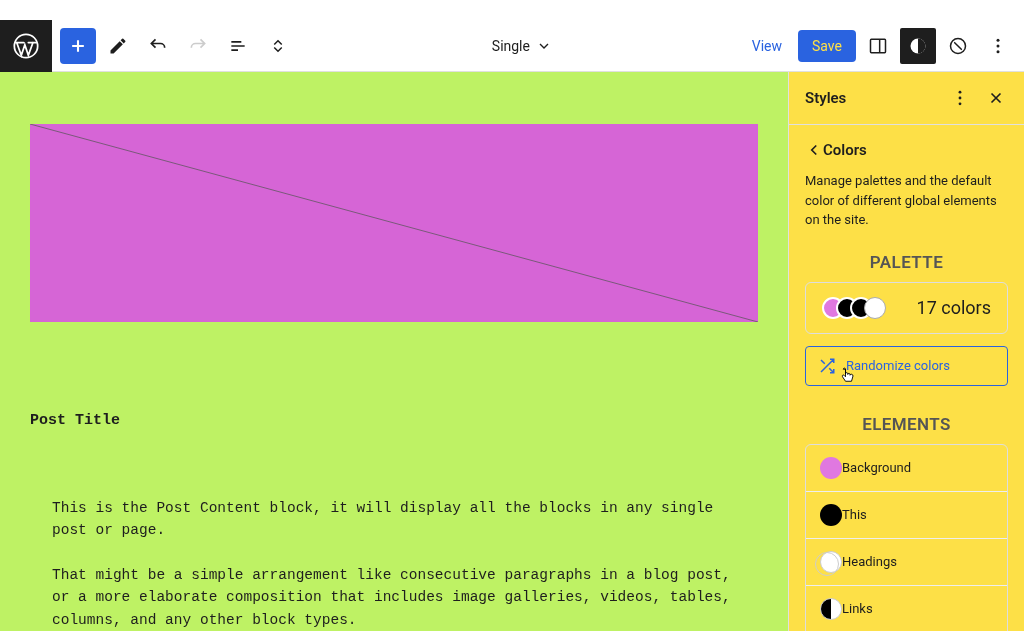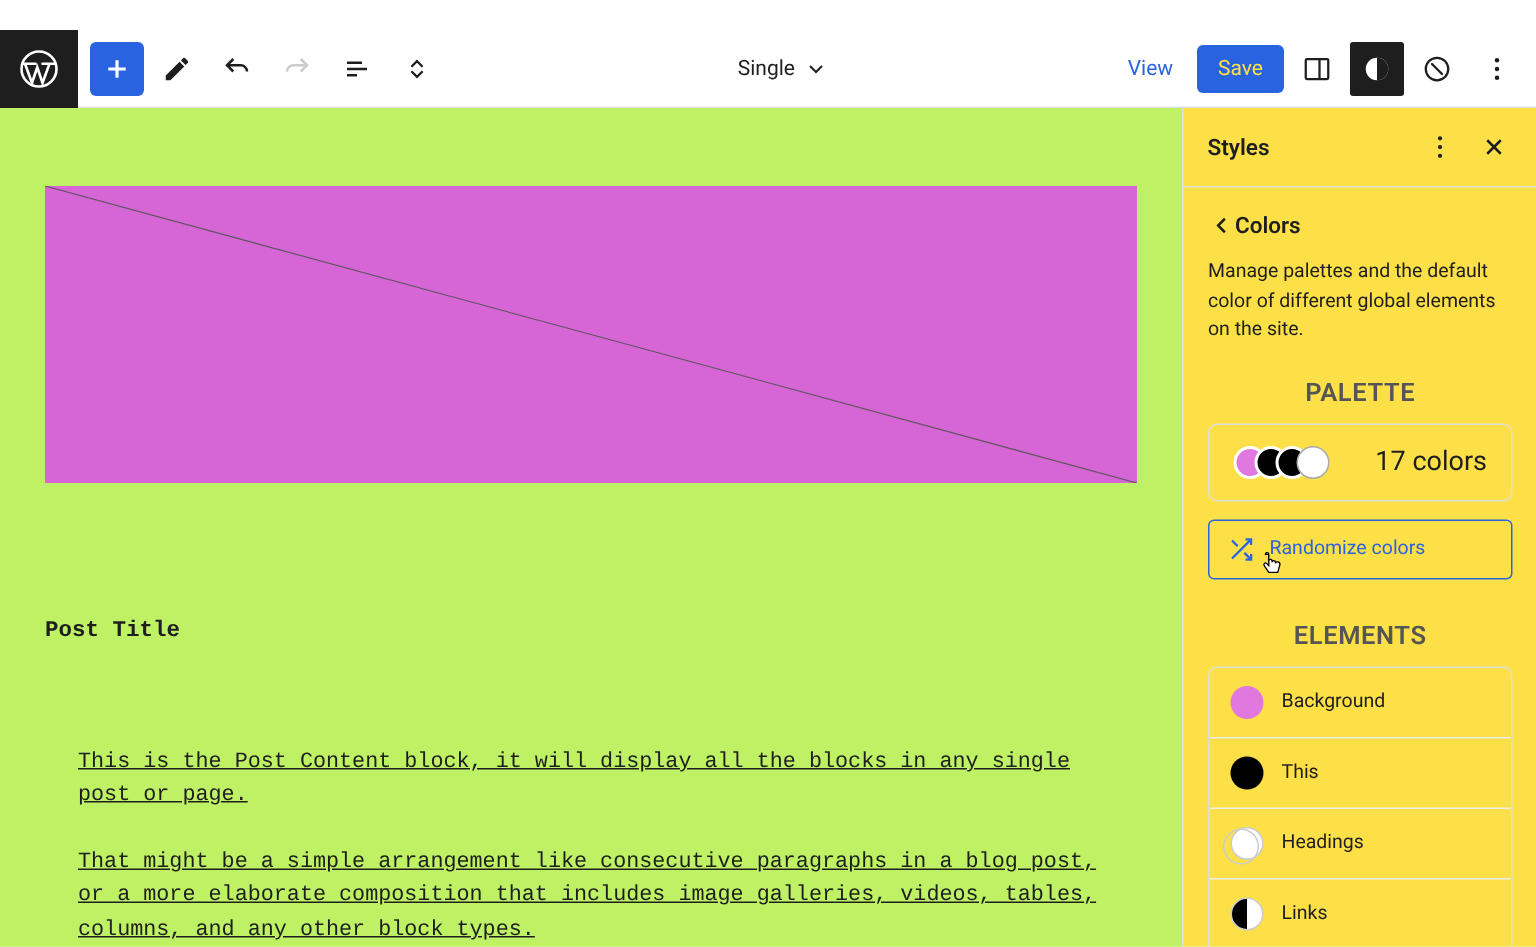--- a/index.html
+++ b/index.html
@@ -17,21 +17,21 @@
   .view-link { color: #2a63e0; font-size: 14px; padding: 8px 12px; cursor: pointer; }
   .save-btn { background: #2a63e0; color: #fde047; border-radius: 4px; padding: 8px 14px; font-size: 14px; cursor: pointer; }
   .styles-btn { width: 36px; height: 36px; background: #1e1e1e; color: #fff; display: flex; align-items: center; justify-content: center; cursor: pointer; border-radius: 2px; }
   
   .workspace { display: flex; height: 579px; }
   .canvas { flex: 1; background: #bef264; padding: 52px 0 0 0; overflow: hidden; }
   .placeholder-box { margin: 0 30px; height: 198px; background: #d665d6; position: relative; }
   .placeholder-box svg { position: absolute; inset: 0; width: 100%; height: 100%; }
   .post-title { margin: 90px 30px 0 30px; font-family: "Courier New", monospace; font-weight: bold; font-size: 15px; }
   .post-content { margin: 68px 52px 0 52px; font-family: "Courier New", monospace; font-size: 14.5px; line-height: 1.55; }
-  .post-content p { margin-bottom: 22px; text-decoration: underline; }
+  .post-content p { margin-bottom: 22px; }
   
   .side-panel { width: 236px; background: #fde047; border-left: 1px solid #e0e0e0; display: flex; flex-direction: column; }
   .panel-head { display: flex; align-items: center; justify-content: space-between; padding: 14px 16px; border-bottom: 1px solid #e0e0e0; }
   .panel-head h2 { font-size: 15px; font-weight: 600; }
   .panel-head-actions { display: flex; gap: 12px; }
   .panel-head-actions .icon-btn { width: 24px; height: 24px; }
   
   .panel-body { padding: 16px; overflow-y: auto; }
   .back-row { display: flex; align-items: center; margin-bottom: 12px; }
   .back-row h3 { font-size: 15px; font-weight: 600; }
@@ -42,21 +42,21 @@
   .palette-card { border: 1px solid #ddd; border-radius: 6px; padding: 14px 16px; display: flex; align-items: center; justify-content: space-between; margin-bottom: 12px; cursor: pointer; }
   .swatches { display: flex; }
   .swatch { width: 22px; height: 22px; border-radius: 50%; margin-right: -8px; border: 2px solid #fff; }
   .swatch.outline { border: 1px solid #aaa; background: #fff; }
   .palette-count { font-size: 18px; color: #1e1e1e; }
   
   .randomize-btn { border: 1.5px solid #2a63e0; border-radius: 4px; padding: 10px 12px; display: flex; align-items: center; gap: 10px; color: #2a63e0; font-size: 13px; cursor: pointer; margin-bottom: 28px; position: relative; }
   .cursor-hand { position: absolute; left: 32px; top: 20px; }
   
   .elements-list { border: 1px solid #ddd; border-radius: 6px; overflow: hidden; }
-  .element-row { display: flex; align-items: center; gap: 12px; padding: 12px 14px; border-bottom: 1px solid #eee; cursor: pointer; }
+  .element-row { display: flex; align-items: center; gap: 0; padding: 12px 14px; border-bottom: 1px solid #eee; cursor: pointer; }
   .element-row:last-child { border-bottom: none; }
   .color-dot { width: 22px; height: 22px; border-radius: 50%; flex-shrink: 0; }
   .color-dot.black { background: #000; }
   .color-dot.pink { background: #e078e0; }
   .color-dot.halfblack { background: linear-gradient(90deg, #000 50%, #fff 50%); border: 1px solid #ccc; }
   .color-dot.empty { background: #fff; border: 1px solid #ccc; position: relative; }
   .color-dot.empty::after { content: ""; position: absolute; width: 22px; height: 22px; border-radius: 50%; border: 1px solid #ccc; left: -6px; top: 0; }
   .element-row span { font-size: 13px; }
 </style>
 </head>

